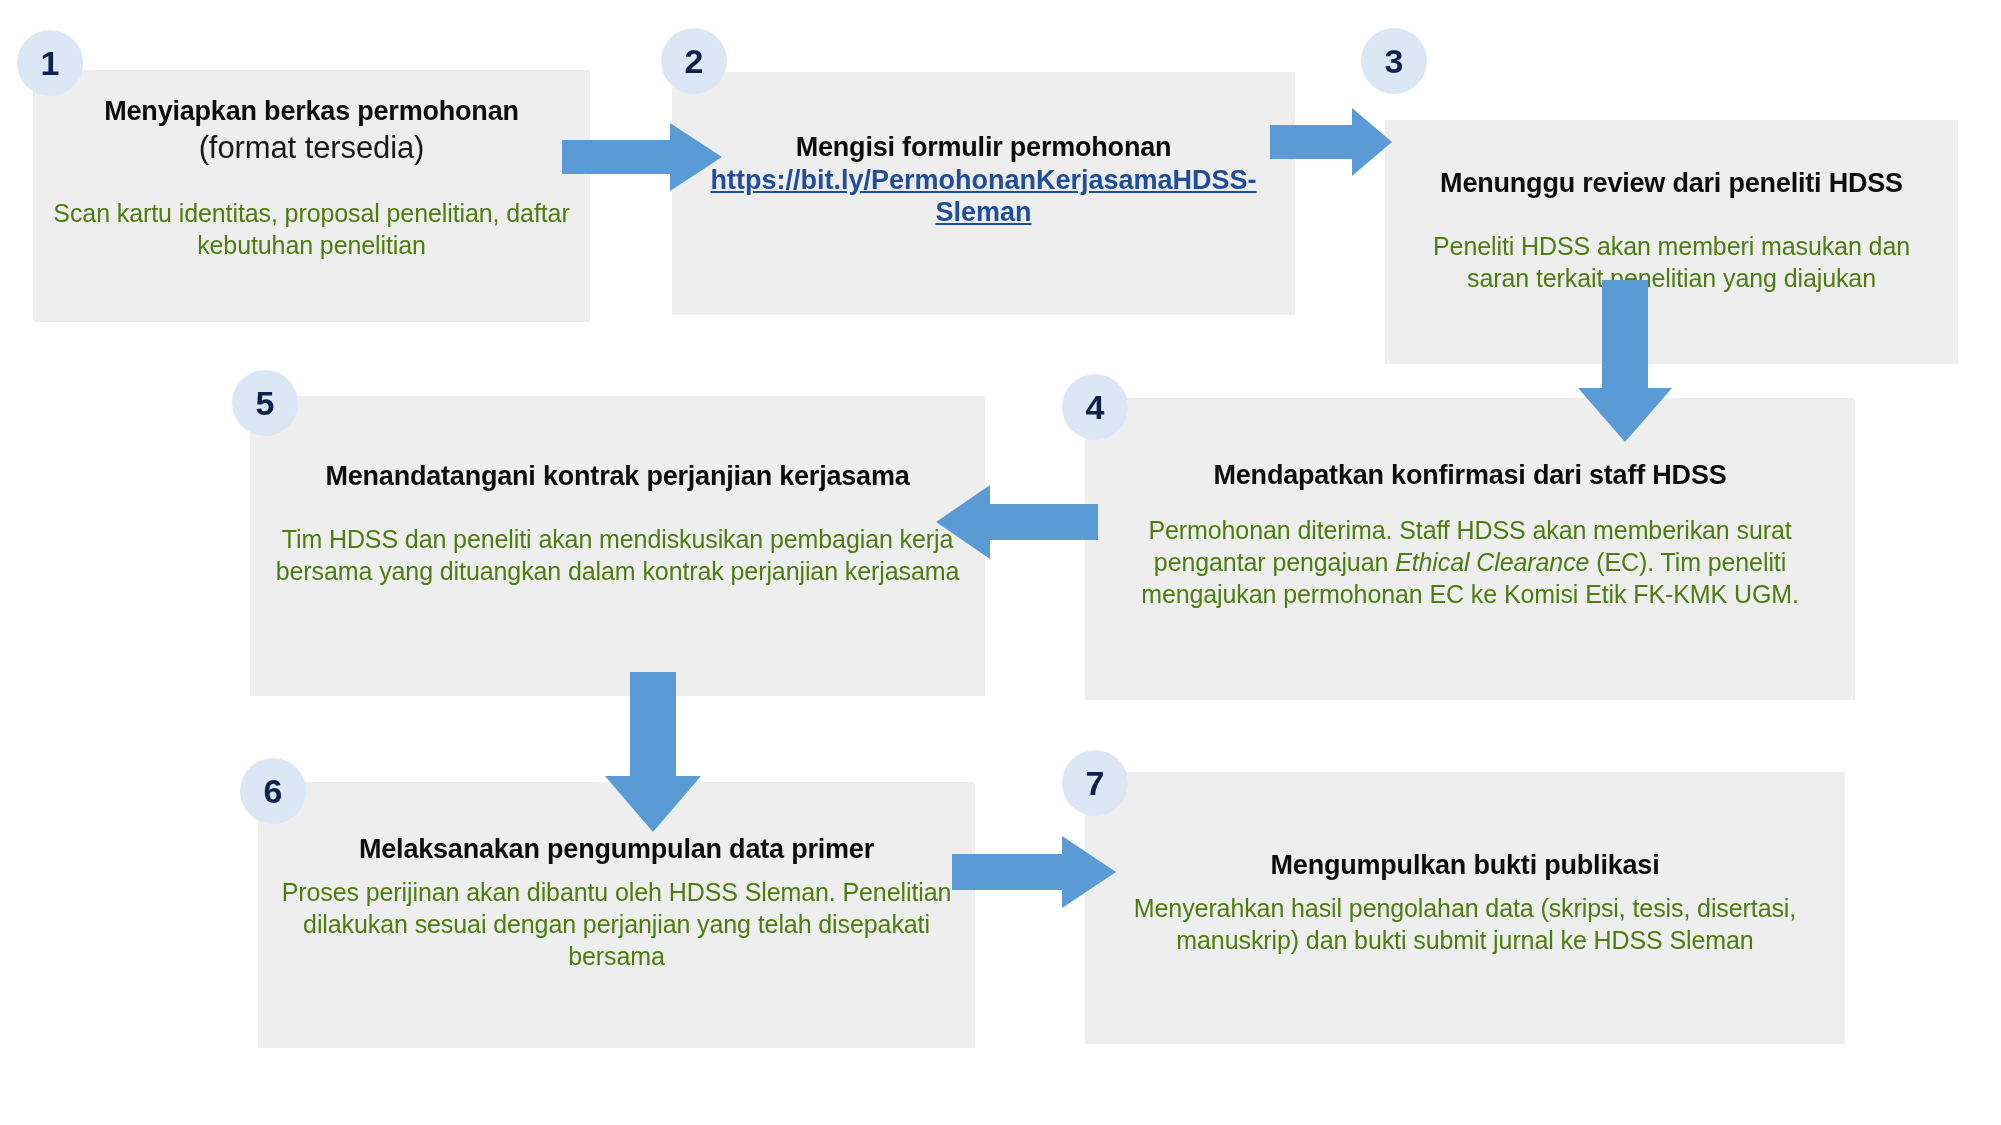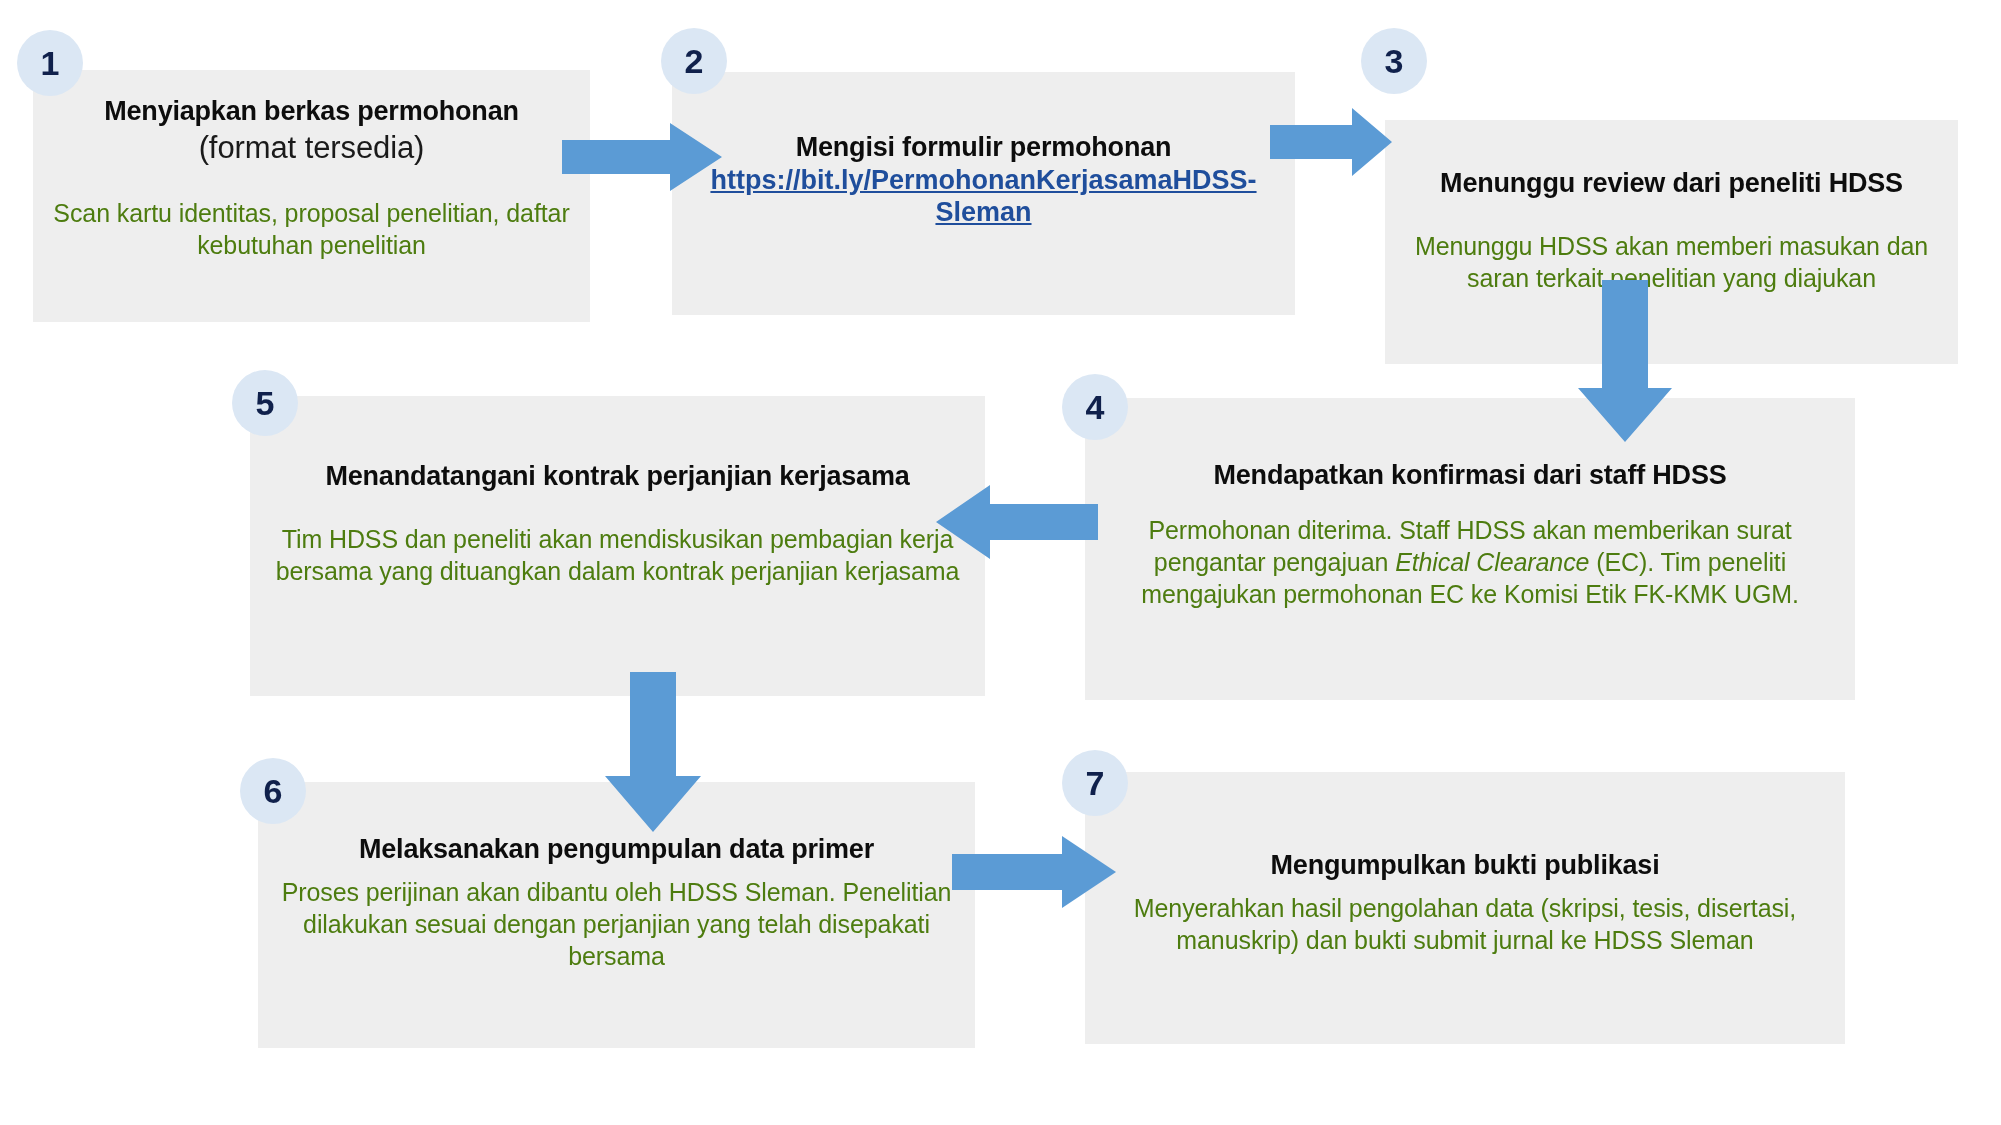--- a/index.html
+++ b/index.html
@@ -128,21 +128,21 @@
 
   <div class="step-box" id="box2">
     <div class="step-title">Mengisi formulir permohonan</div>
     <a class="step-link" href="#">https://bit.ly/PermohonanKerjasamaHDSS-Sleman</a>
   </div>
   <div class="badge" id="badge2">2</div>
 
   <div class="step-box" id="box3">
     <div class="step-title">Menunggu review  dari peneliti HDSS</div>
     <div class="gap-md"></div>
-    <div class="step-body">Menunggu HDSS akan memberi masukan dan saran terkait penelitian yang diajukan</div>
+    <div class="step-body">Peneliti HDSS akan memberi masukan dan saran terkait penelitian yang diajukan</div>
   </div>
   <div class="badge" id="badge3">3</div>
 
   <div class="step-box" id="box4">
     <div class="step-title">Mendapatkan konfirmasi dari staff HDSS</div>
     <div class="gap-sm"></div>
     <div class="step-body"><span>Permohonan diterima. Staff HDSS akan memberikan surat pengantar pengajuan </span><span class="ital">Ethical Clearance</span><span> (EC). Tim peneliti mengajukan permohonan EC ke Komisi Etik FK-KMK UGM.</span></div>
   </div>
   <div class="badge" id="badge4">4</div>
 

